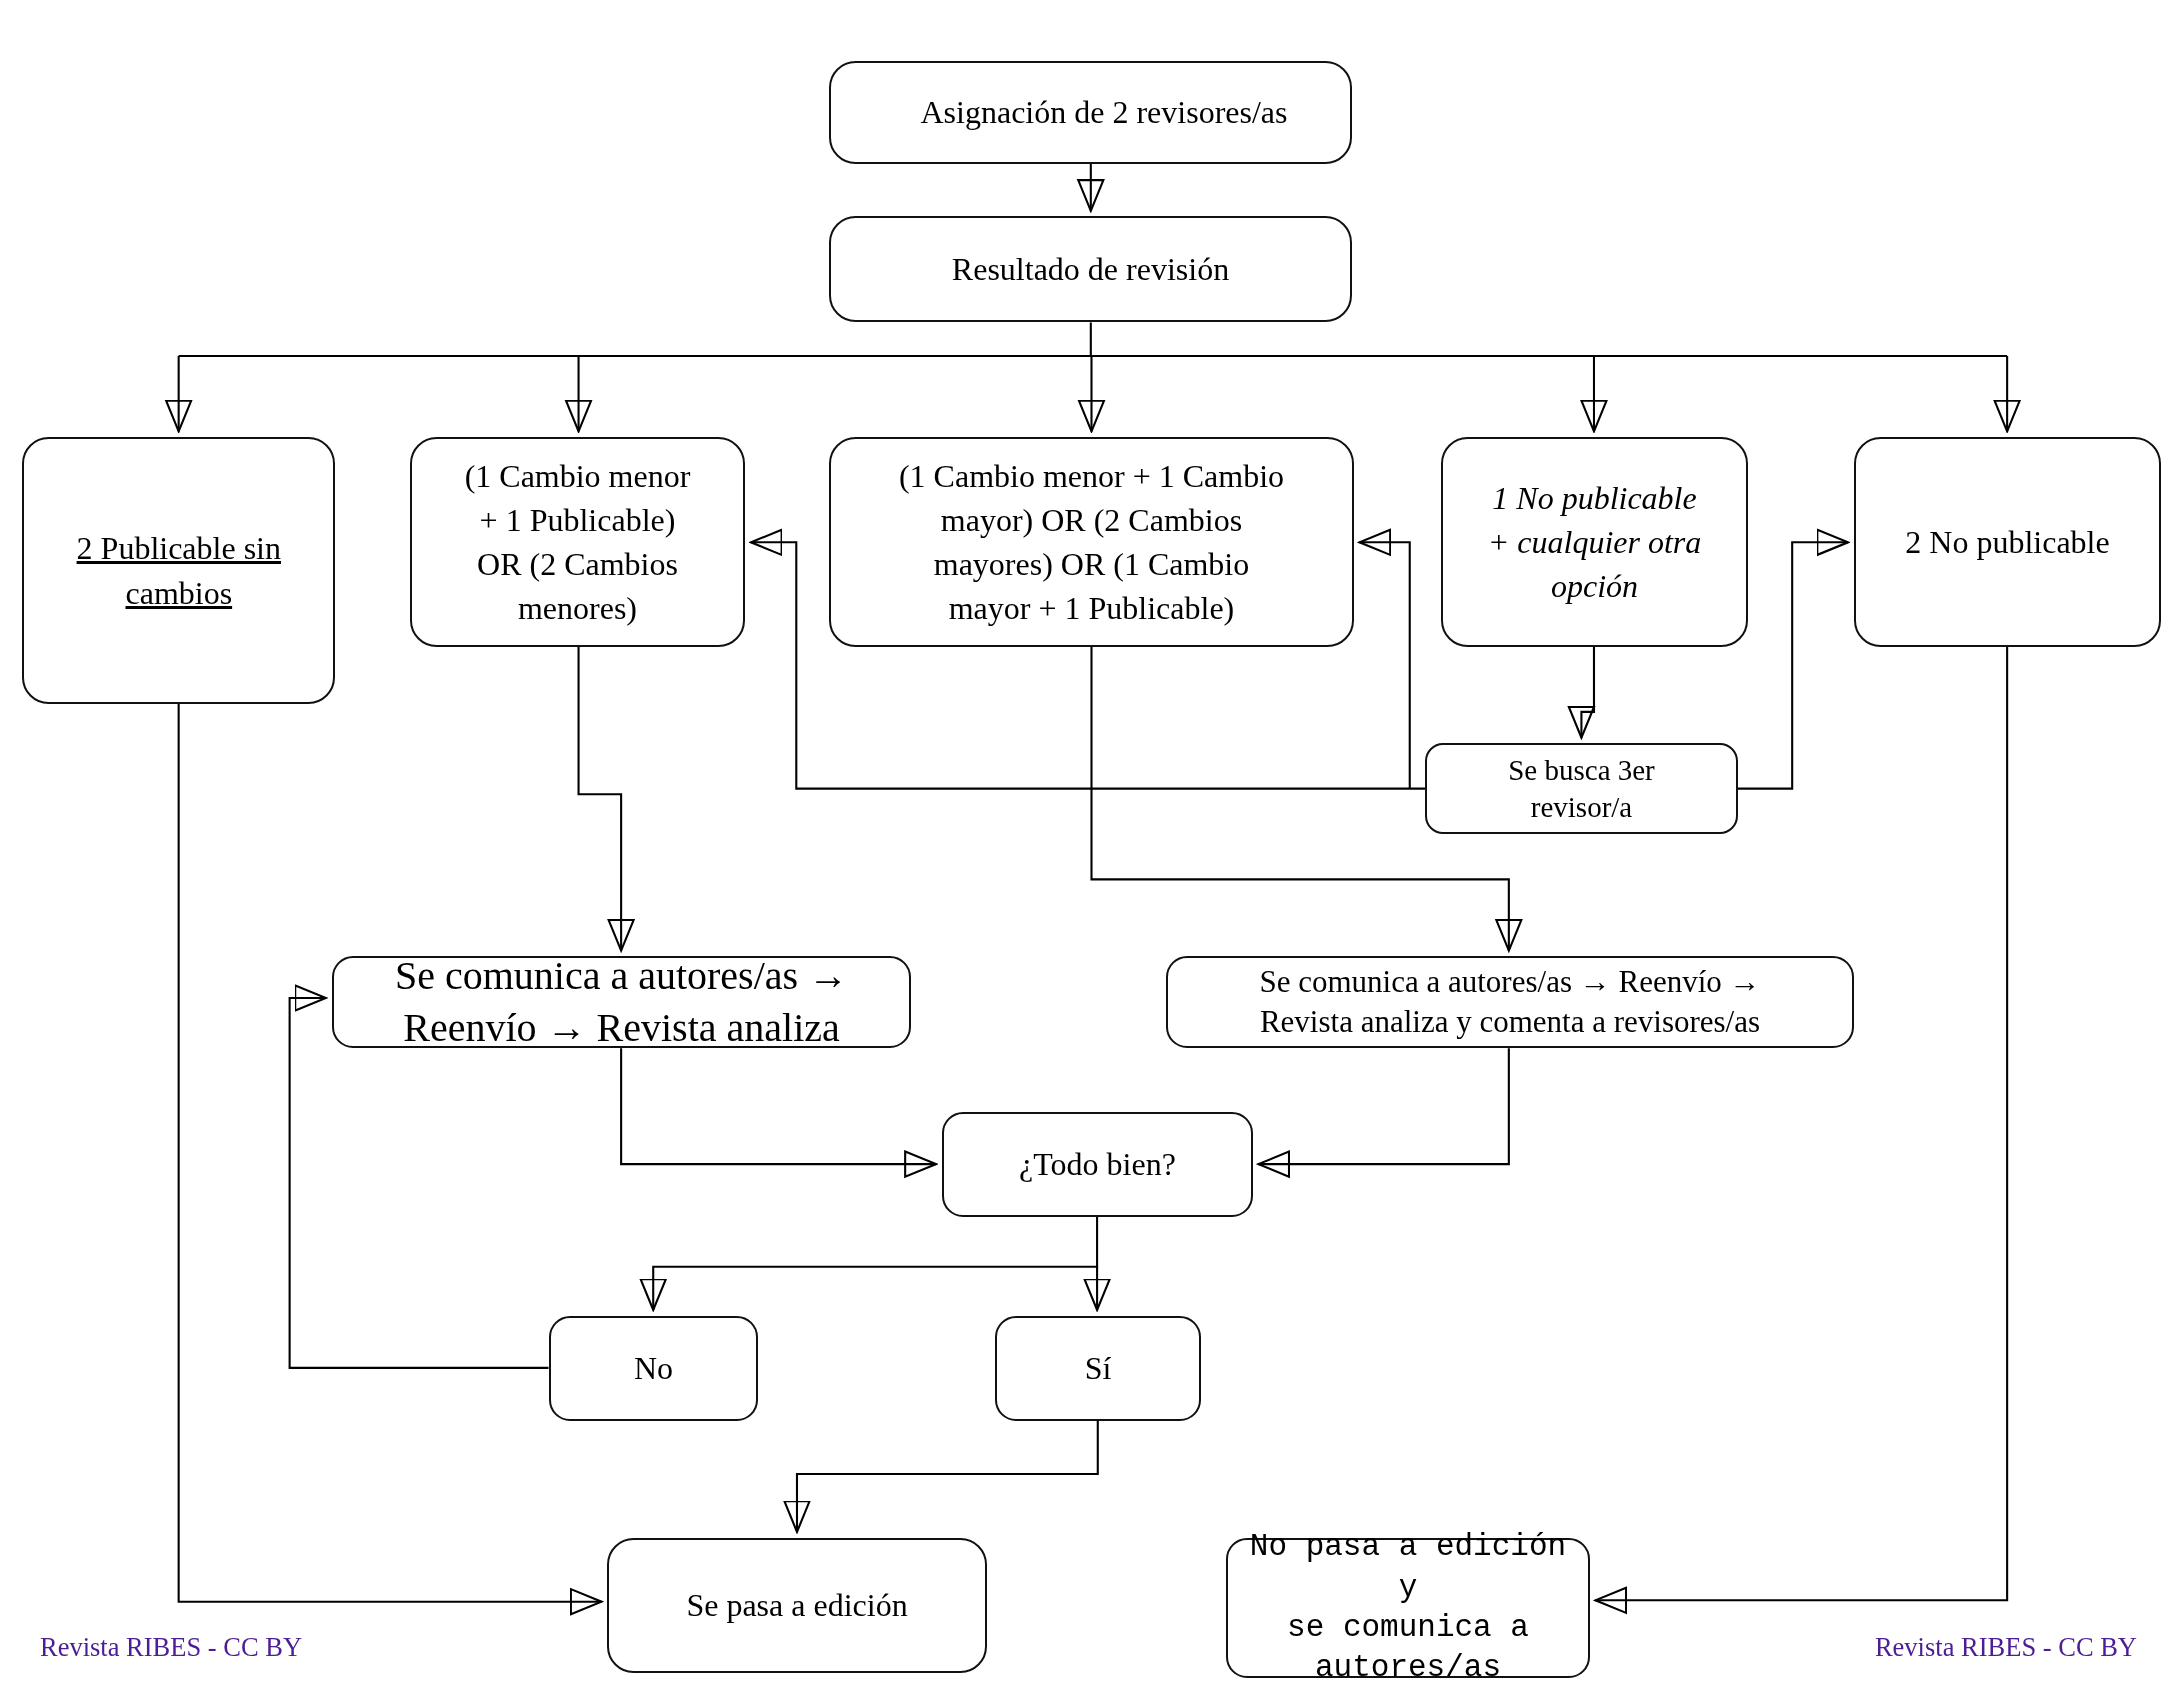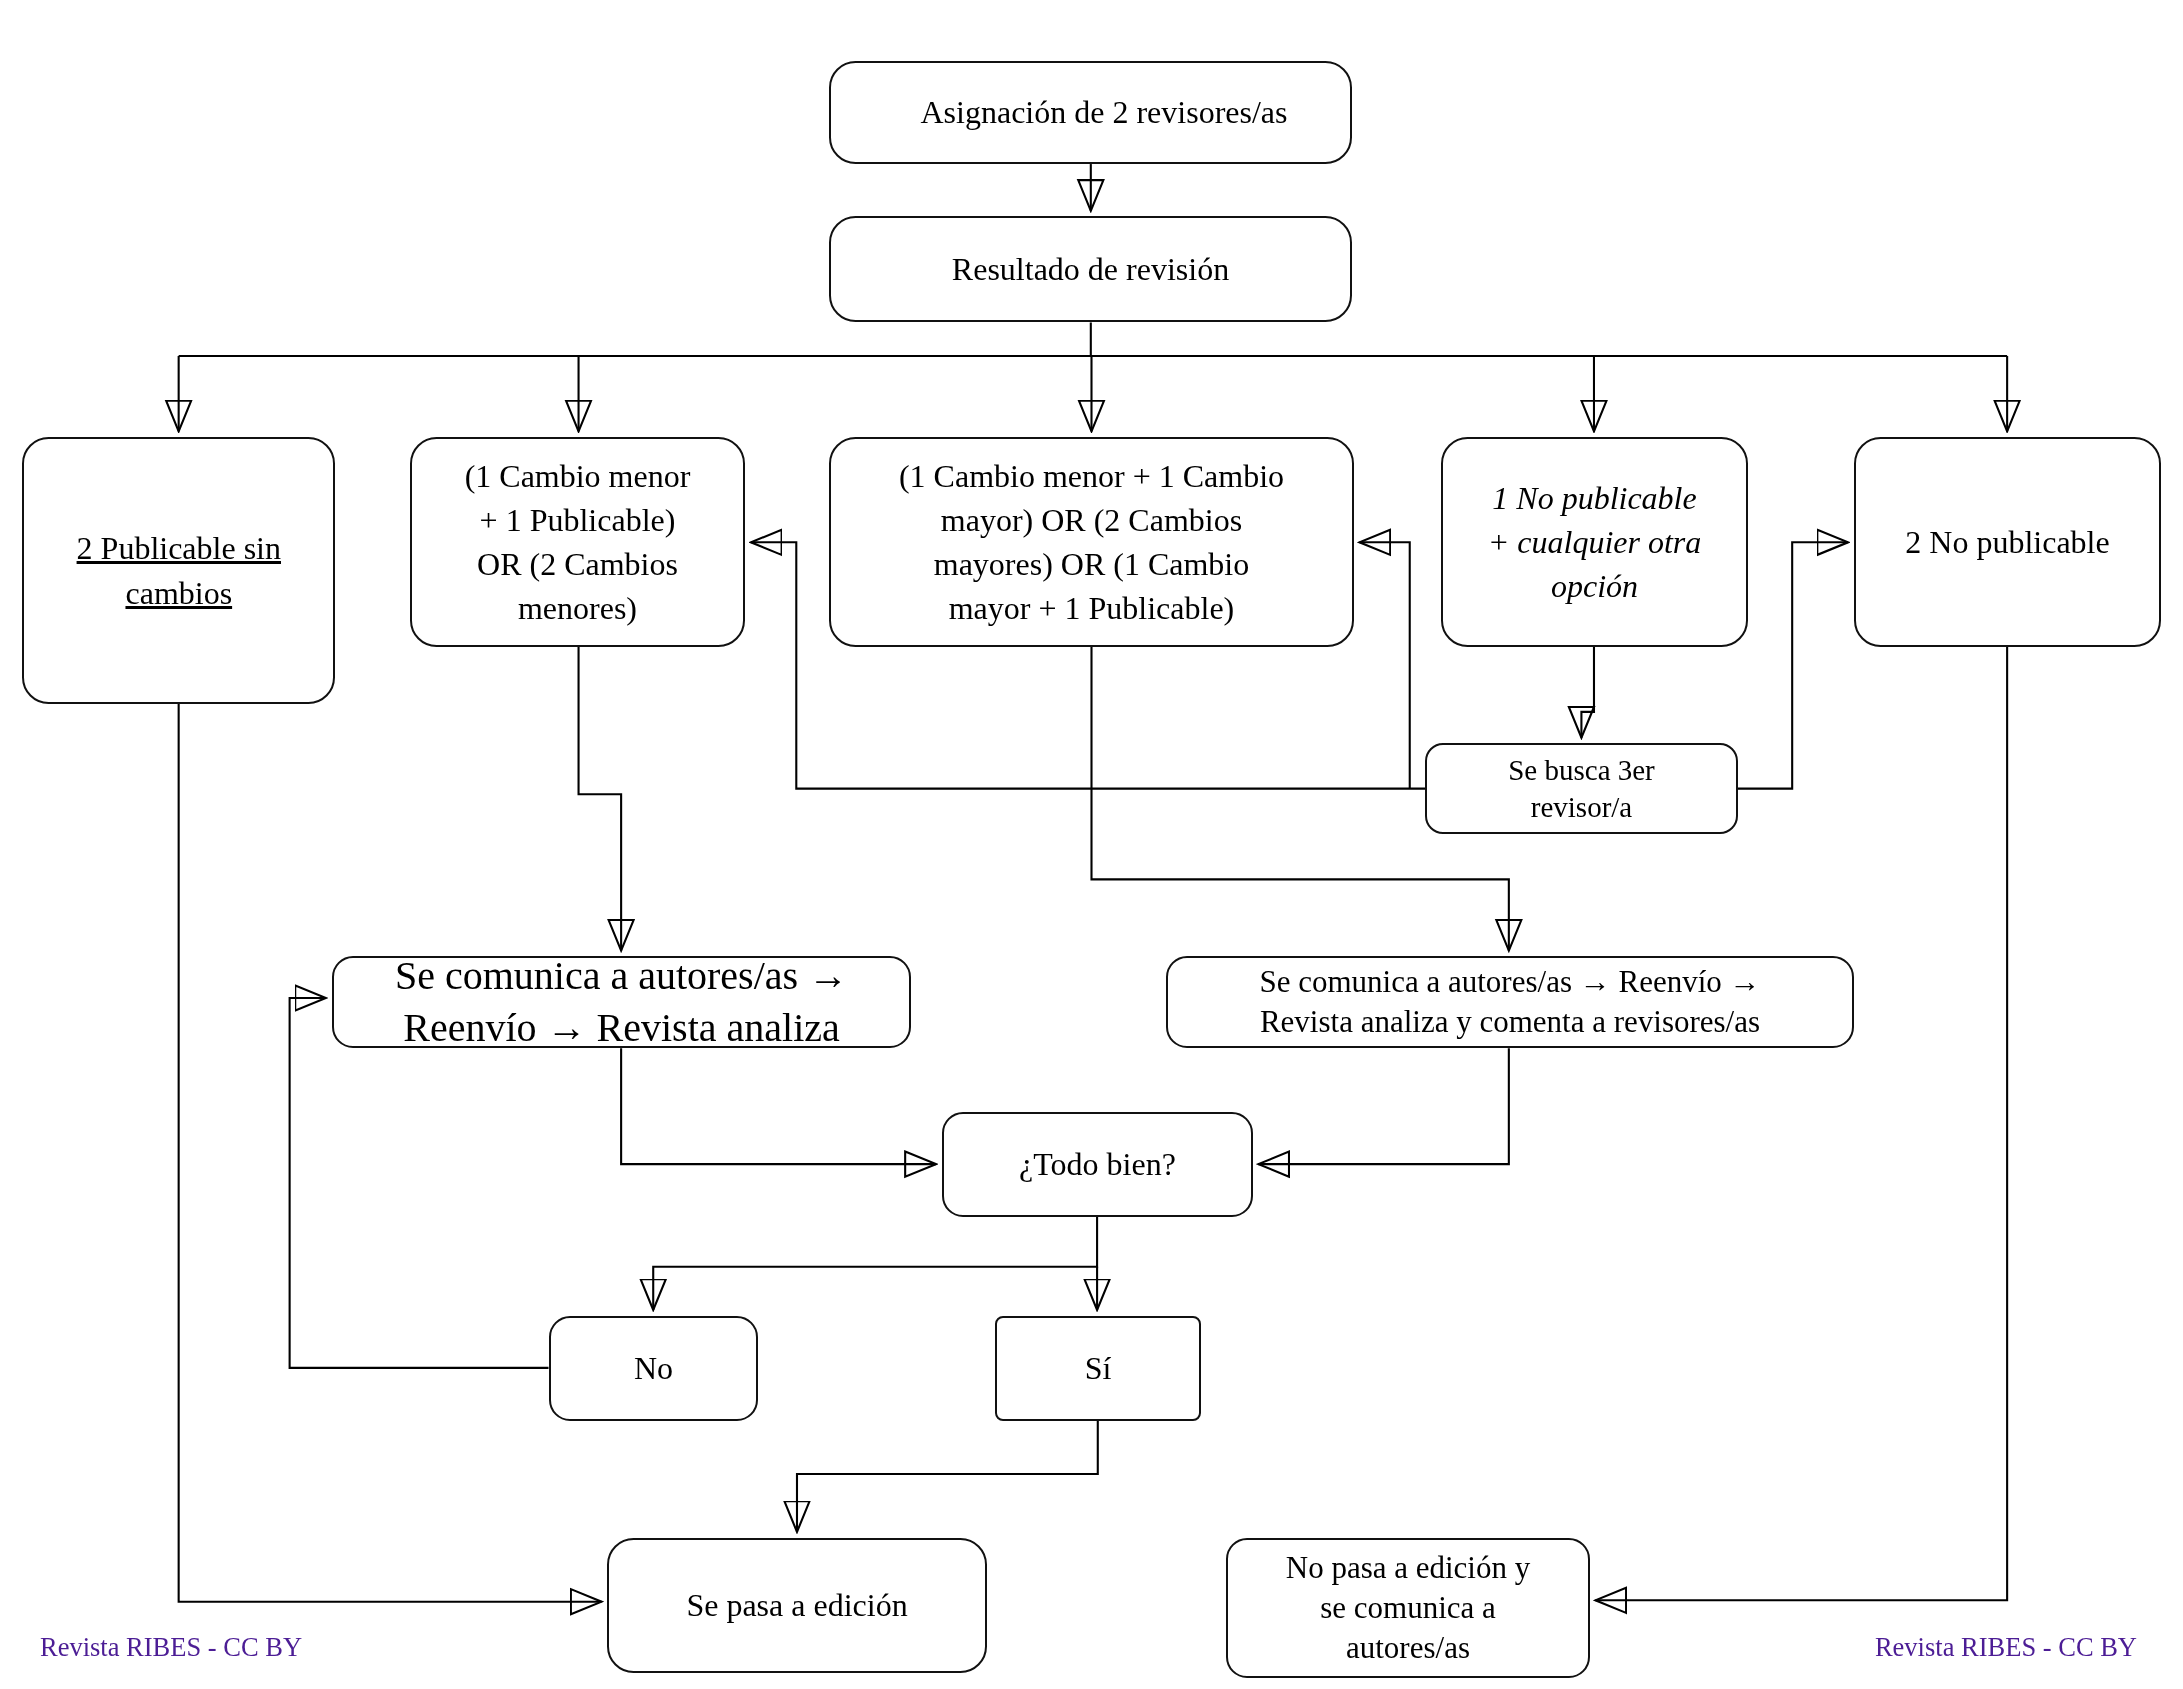--- a/index.html
+++ b/index.html
@@ -146,29 +146,29 @@
   </div>
 
   <div class="node" style="left:942px; top:1112px; width:311px; height:105px; border-radius:21px;">
     <span class="label">¿Todo bien?</span>
   </div>
 
   <div class="node" style="left:549px; top:1316px; width:209px; height:105px; border-radius:21px;">
     <span class="label">No</span>
   </div>
 
-  <div class="node" style="left:995px; top:1316px; width:206px; height:105px; border-radius:8px;">
+  <div class="node" style="left:995px; top:1316px; width:206px; height:105px; border-radius:21px;">
     <span class="label">Sí</span>
   </div>
 
   <div class="node" style="left:607px; top:1538px; width:380px; height:135px;">
     <span class="label">Se pasa a edición</span>
   </div>
 
-  <div class="node" style="left:1226px; top:1538px; width:364px; height:140px; border-radius:21px;">
+  <div class="node" style="left:1226px; top:1538px; width:364px; height:140px; border-radius:21px;font-family:Liberation Mono, monospace;">
     <span class="label" style="font-size:31px; line-height:1.3;">No pasa a edición y
 se comunica a
 autores/as</span>
   </div>
 
   <div class="footer" style="left:40px; top:1632px;">Revista RIBES - CC BY</div>
 
   <div class="footer" style="right:46px; top:1632px;">Revista RIBES - CC BY</div>
 
 </div>

